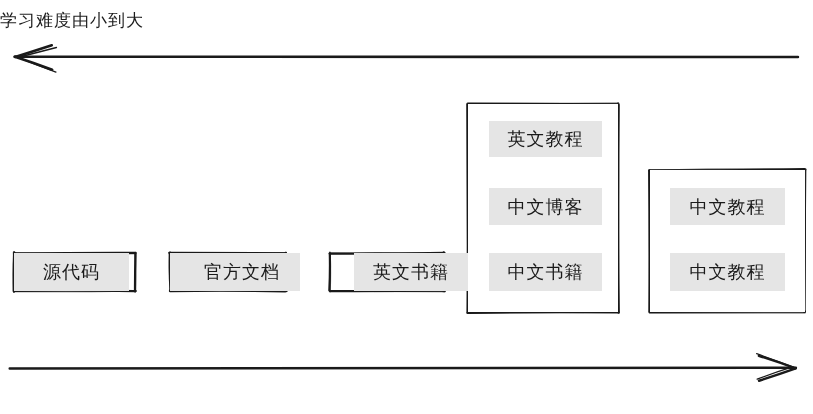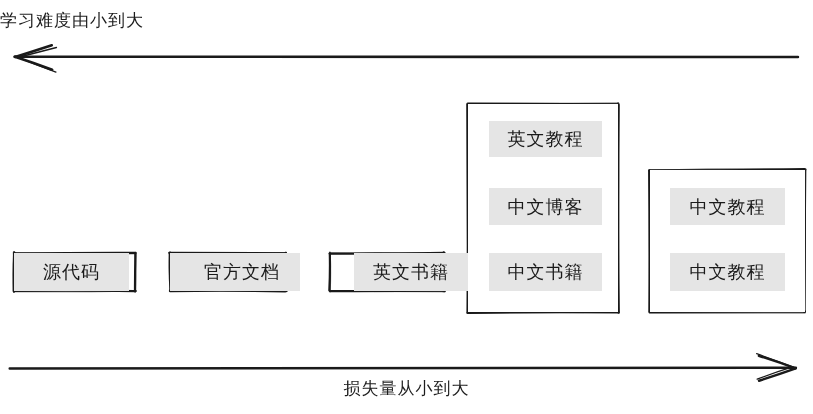--- a/index.html
+++ b/index.html
@@ -156,21 +156,20 @@
         <path d="M 784.7524554183814 253.32596021947873 Q 785.5727657750343 271.3593801440329 785.0941152263374 291.50383401920436" stroke="#1a1a1a" stroke-width="1.85" fill="none" stroke-linecap="round" opacity="0.7"></path>
         <path d="M 785.4959533607682 291.40032235939645 Q 727.6351989026064 290.549899691358 670.536378600823 291.39548010973937" stroke="#1a1a1a" stroke-width="2.20" fill="none" stroke-linecap="round" opacity="1"></path>
         <path d="M 784.2690809327846 291.4598696844993 Q 727.9105949931413 291.2089377572016 670.7860493827161 290.38342249657063" stroke="#1a1a1a" stroke-width="1.85" fill="none" stroke-linecap="round" opacity="0.7"></path>
         <path d="M 669.805171467764 290.4379355281207 Q 669.9322873799725 271.8698276748971 669.7764609053498 252.60099451303154" stroke="#1a1a1a" stroke-width="2.20" fill="none" stroke-linecap="round" opacity="1"></path>
         <path d="M 669.4375582990398 290.467853223594 Q 669.4336093964334 271.2659027777778 669.6409465020577 252.98152949245542" stroke="#1a1a1a" stroke-width="1.85" fill="none" stroke-linecap="round" opacity="0.7"></path>
       </g>
     </svg>
 
   <div class="axis-label" id="label-top">学习难度由小到大</div>
 
-  <div class="axis-label" id="label-bottom">损失量从小到大</div>
 
   <div id="nodes-layer">
       <div class="group" style="left: 468px; top: 104px; width: 150px; height: 208px;"></div>
       <div class="group" style="left: 650px; top: 170px; width: 155px; height: 142px;"></div>
       <div class="node" style="left: 14px; top: 253px; width: 115px; height: 38px;">
         <span>源代码</span>
       </div>
       <div class="node" style="left: 170px; top: 253px; width: 116px; height: 38px; padding-left: 14px;">
         <span>官方文档</span>
       </div>

